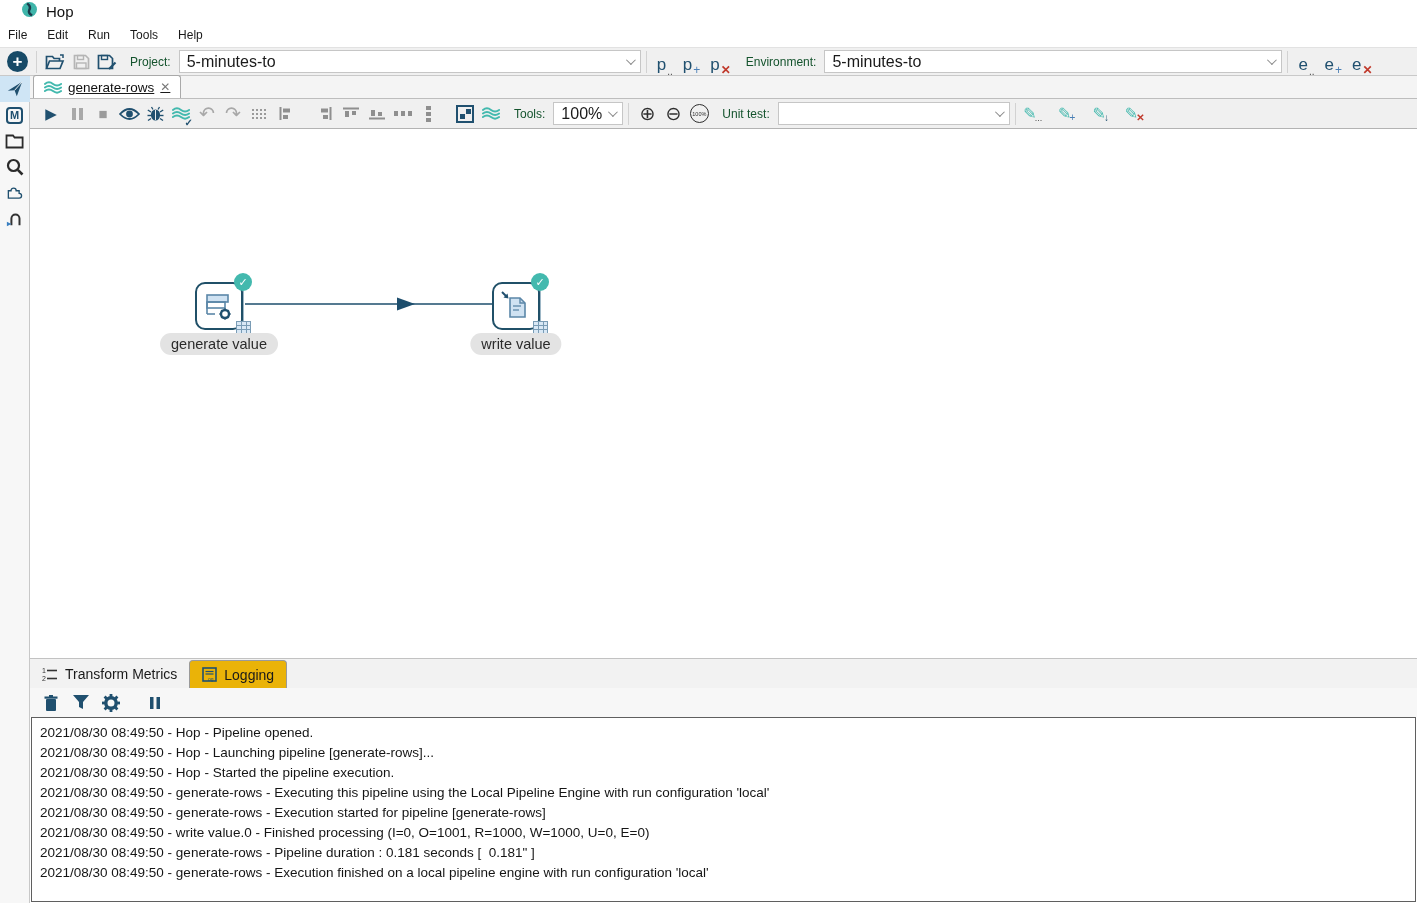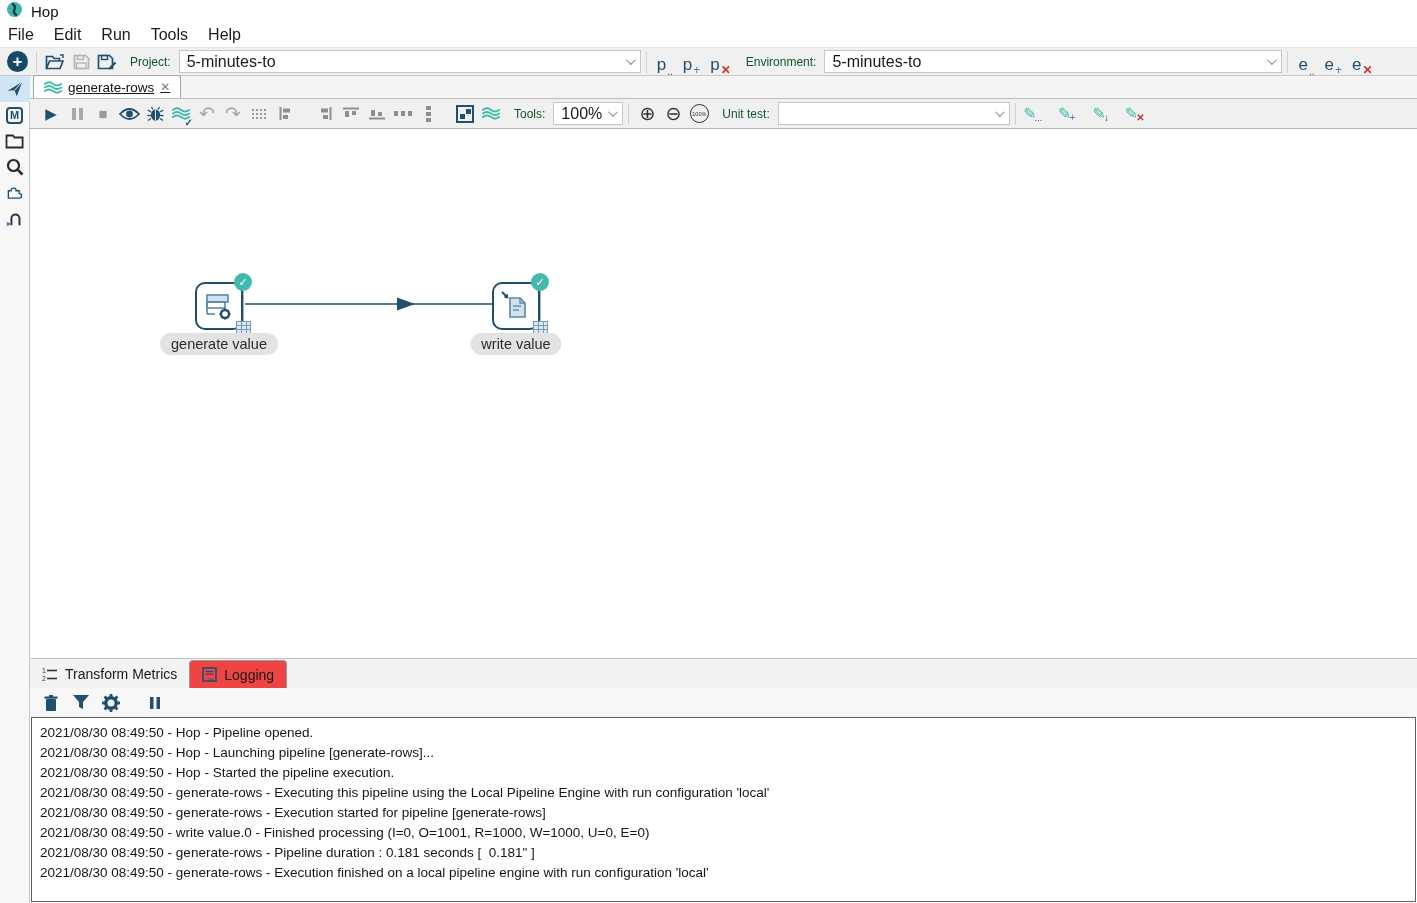--- a/index.html
+++ b/index.html
@@ -1,26 +1,26 @@
 <!DOCTYPE html>
 <html><head>
 <meta charset="utf-8">
 <style>
   * { margin:0; padding:0; box-sizing:border-box; }
   html,body { width:1417px; height:903px; overflow:hidden; background:#fff;
     font-family:"Liberation Sans", sans-serif; color:#1a1a1a; }
   .window { width:1417px; height:903px; display:flex; flex-direction:column; }
 
   
-  .titlebar { height:22px; display:flex; align-items:center; gap:9px; padding-left:7px; background:#fff; }
+  .titlebar { height:22px; display:flex; align-items:center; gap:9px; padding-left:22px; background:#fff; }
   .titlebar .app-title { font-size:15px; color:#111; }
 
   
   .menubar { height:25px; display:flex; align-items:center; gap:0; background:#fff; }
-  .menubar span { font-size:16px; padding:2px 12px 2px 8px; cursor:default; }
+  .menubar span { font-size:12px; padding:2px 12px 2px 8px; cursor:default; }
 
   
   .main-toolbar { height:29px; background:#f0f0f0; border-top:1px solid #e2e2e2;
     border-bottom:1px solid #c9c9c9; display:flex; align-items:center; padding:0 4px; }
   .tbtn { height:26px; min-width:26px; display:flex; align-items:center; justify-content:center;
     background:transparent; border:none; cursor:pointer; }
   .vsep { width:1px; height:22px; background:#d2d2d2; margin:0 5px; }
   .tool-label { font-size:12px; color:#14532d; margin:0 8px 0 10px; white-space:nowrap; }
   .combo { height:23px; background:#fff; border:1px solid #c6c6c6; display:flex; align-items:center;
     justify-content:space-between; padding:0 7px; font-size:16px; cursor:pointer; }
@@ -79,21 +79,21 @@
     background:#43b9ae; color:#fff; font-size:11px; display:flex; align-items:center; justify-content:center; }
   .badge-line { position:absolute; right:-1px; top:9px; width:1px; height:30px; background:#9db7c6; }
   .grid-badge { position:absolute; right:-8px; bottom:-8px; }
   .node-label { position:absolute; top:51px; left:50%; transform:translateX(-50%);
     background:#e3e3e3; border-radius:11px; padding:3px 11px; font-size:14.5px; color:#2b2b2b; white-space:nowrap; }
 
   
   .bottom-tabs { height:30px; background:#f2f2f2; border-top:1px solid #c2c2c2;
     display:flex; align-items:flex-end; }
   .btab { height:28px; display:flex; align-items:center; gap:7px; padding:0 12px; font-size:14px; cursor:pointer; }
-  .btab.active { background:#ef4444; border:1px solid #9a9a9a; border-bottom:none; border-radius:4px 4px 0 0; }
+  .btab.active { background:#eab308; border:1px solid #9a9a9a; border-bottom:none; border-radius:4px 4px 0 0; }
   .log-toolbar { height:29px; background:#f7f7f7; display:flex; align-items:center; gap:4px; padding-left:8px; }
   .log-area { height:185px; margin:0 1px 1px 1px; border:1px solid #5f5f5f; background:#fff;
     overflow:hidden; padding:5px 0 0 8px; }
   .log-line { font-size:13.5px; line-height:20px; white-space:pre; color:#151515; }
 </style>
 </head>
 <body>
 
 <div class="window">
 

